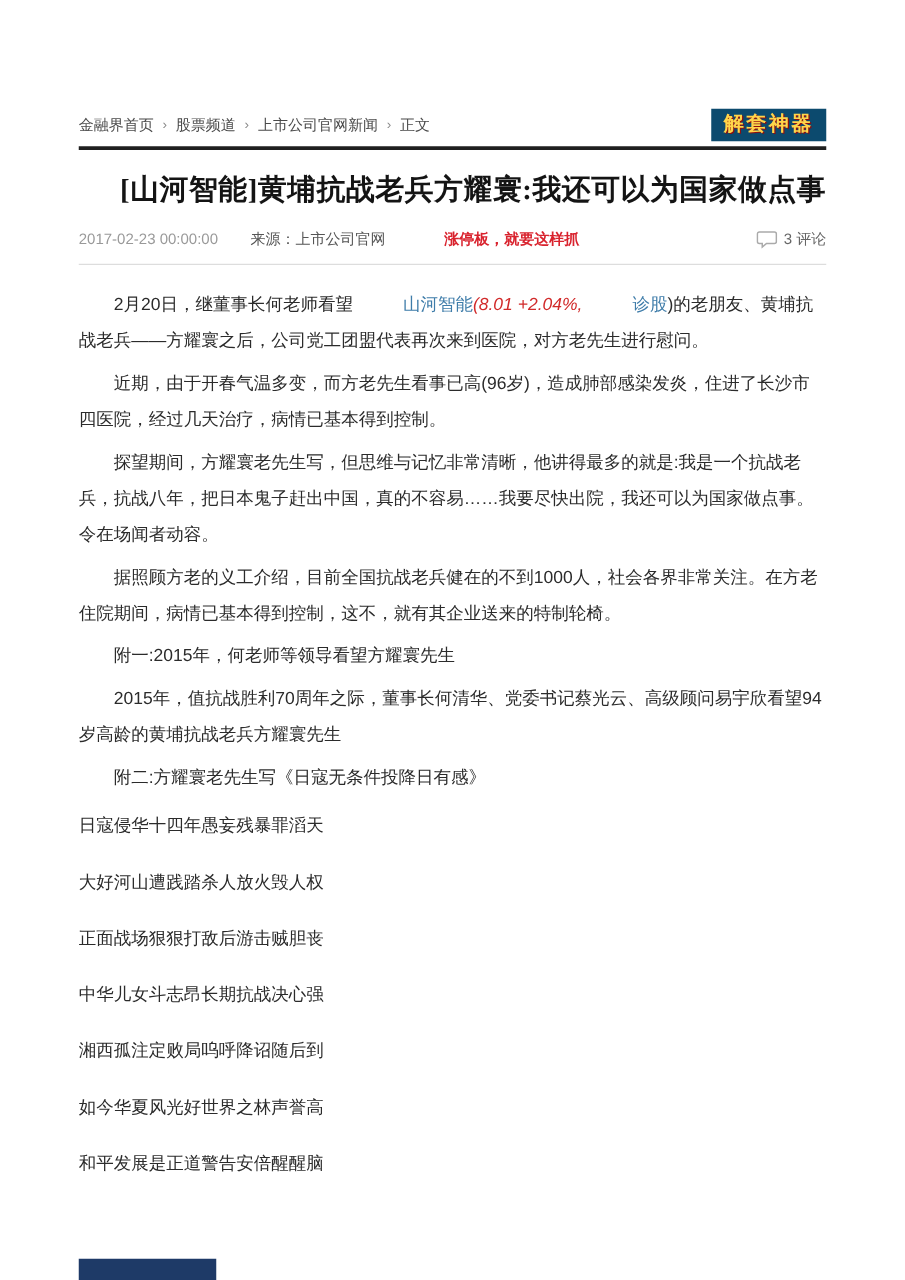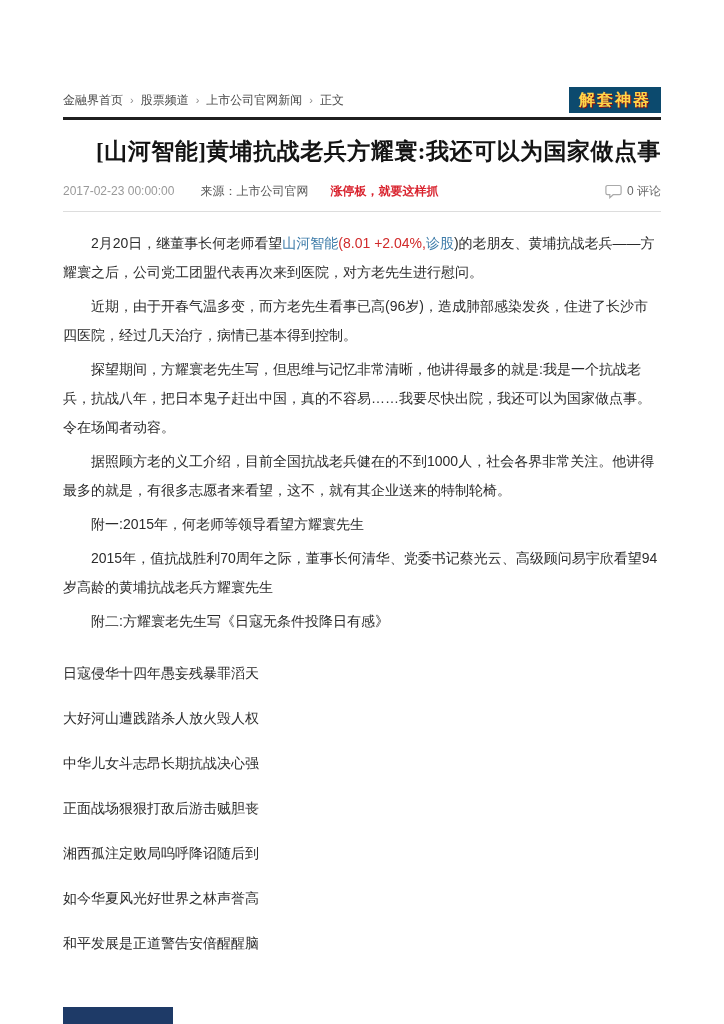--- a/index.html
+++ b/index.html
@@ -26,32 +26,32 @@
   h1.title{
     font-family:"Liberation Serif","DejaVu Serif",serif;
     font-size:23px;font-weight:600;color:#141414;margin:16px 0 0 0;
     letter-spacing:0.5px;white-space:nowrap;text-align:right;
   }
 
   
   .meta{display:flex;align-items:center;margin-top:15px;font-size:12px;height:18px;}
   .meta .date{color:#999;}
   .meta .source{color:#555;margin-left:26px;}
-  .meta .promo{color:#d9232e;font-weight:bold;margin-left:22px;text-decoration:none;cursor:pointer;}
+  .meta .promo{color:#d9232e;font-weight:bold;margin-left:47px;text-decoration:none;cursor:pointer;}
   .meta .comments{margin-left:auto;display:flex;align-items:center;gap:5px;color:#666;cursor:pointer;}
   .rule-light{border-bottom:1px solid #dddddd;margin-top:11px;}
 
   
   .body{padding-top:17px;font-size:14px;color:#2b2b2b;}
   .body p{margin:0 0 5px 0;line-height:29px;}
   .body p.indent{text-indent:2em;}
-  a.stock-link{color:#3e7ca9;text-decoration:none;cursor:pointer;}
-  .quote-red{color:#d12a2a;}
+  a.stock-link{color:#3e7ca9;text-decoration:none;cursor:pointer;padding-left:40px;}
+  .quote-red{color:#d12a2a;font-style:italic;}
 
-  .poem{margin-top:23px;}
+  .poem{margin-top:10px;}
   .poem p{margin:0 0 16px 0;line-height:29px;}
 
   .bottom-partial{
     position:absolute;left:63px;bottom:0;width:110px;height:17px;background:#1e3a67;
   }
 </style>
 </head>
 <body>
 
 <div class="page">
@@ -76,42 +76,42 @@
   <div class="meta">
     <span class="date">2017-02-23 00:00:00</span>
     <span class="source">来源：上市公司官网</span>
     <a class="promo">涨停板，就要这样抓</a>
     <span class="comments">
       <span style="display:inline-flex;">
         <svg width="17" height="15" viewBox="0 0 17 15" fill="none">
           <path d="M2.5 1.5h12a1.6 1.6 0 0 1 1.6 1.6v6a1.6 1.6 0 0 1-1.6 1.6H8.2l-3.4 3v-3H2.5A1.6 1.6 0 0 1 .9 9.1v-6A1.6 1.6 0 0 1 2.5 1.5z" stroke="#aaaaaa" stroke-width="1.2"></path>
         </svg>
       </span>
-      <span>0 评论</span>
+      <span>3 评论</span>
     </span>
   </div>
 
   <div class="rule-light"></div>
 
   <div class="body">
     <p class="indent">
       <span>2月20日，继董事长何老师看望</span><a class="stock-link">山河智能</a><span class="quote-red">(8.01 +2.04%,</span><a class="stock-link">诊股</a><span>)的老朋友、黄埔抗战老兵——方耀寰之后，公司党工团盟代表再次来到医院，对方老先生进行慰问。</span>
     </p>
     <p class="indent">近期，由于开春气温多变，而方老先生看事已高(96岁)，造成肺部感染发炎，住进了长沙市四医院，经过几天治疗，病情已基本得到控制。</p>
     <p class="indent">探望期间，方耀寰老先生写，但思维与记忆非常清晰，他讲得最多的就是:我是一个抗战老兵，抗战八年，把日本鬼子赶出中国，真的不容易……我要尽快出院，我还可以为国家做点事。令在场闻者动容。</p>
-    <p class="indent">据照顾方老的义工介绍，目前全国抗战老兵健在的不到1000人，社会各界非常关注。他讲得最多的就是，有很多志愿者来看望，这不，就有其企业送来的特制轮椅。</p>
+    <p class="indent">据照顾方老的义工介绍，目前全国抗战老兵健在的不到1000人，社会各界非常关注。在方老住院期间，病情已基本得到控制，这不，就有其企业送来的特制轮椅。</p>
     <p class="indent">附一:2015年，何老师等领导看望方耀寰先生</p>
     <p class="indent">2015年，值抗战胜利70周年之际，董事长何清华、党委书记蔡光云、高级顾问易宇欣看望94岁高龄的黄埔抗战老兵方耀寰先生</p>
     <p class="indent">附二:方耀寰老先生写《日寇无条件投降日有感》</p>
 
     <div class="poem">
       <p>日寇侵华十四年愚妄残暴罪滔天</p>
       <p>大好河山遭践踏杀人放火毁人权</p>
+      <p>正面战场狠狠打敌后游击贼胆丧</p>
       <p>中华儿女斗志昂长期抗战决心强</p>
-      <p>正面战场狠狠打敌后游击贼胆丧</p>
       <p>湘西孤注定败局呜呼降诏随后到</p>
       <p>如今华夏风光好世界之林声誉高</p>
       <p>和平发展是正道警告安倍醒醒脑</p>
     </div>
   </div>
 
 </div>
 
 <div class="bottom-partial"></div>
 

